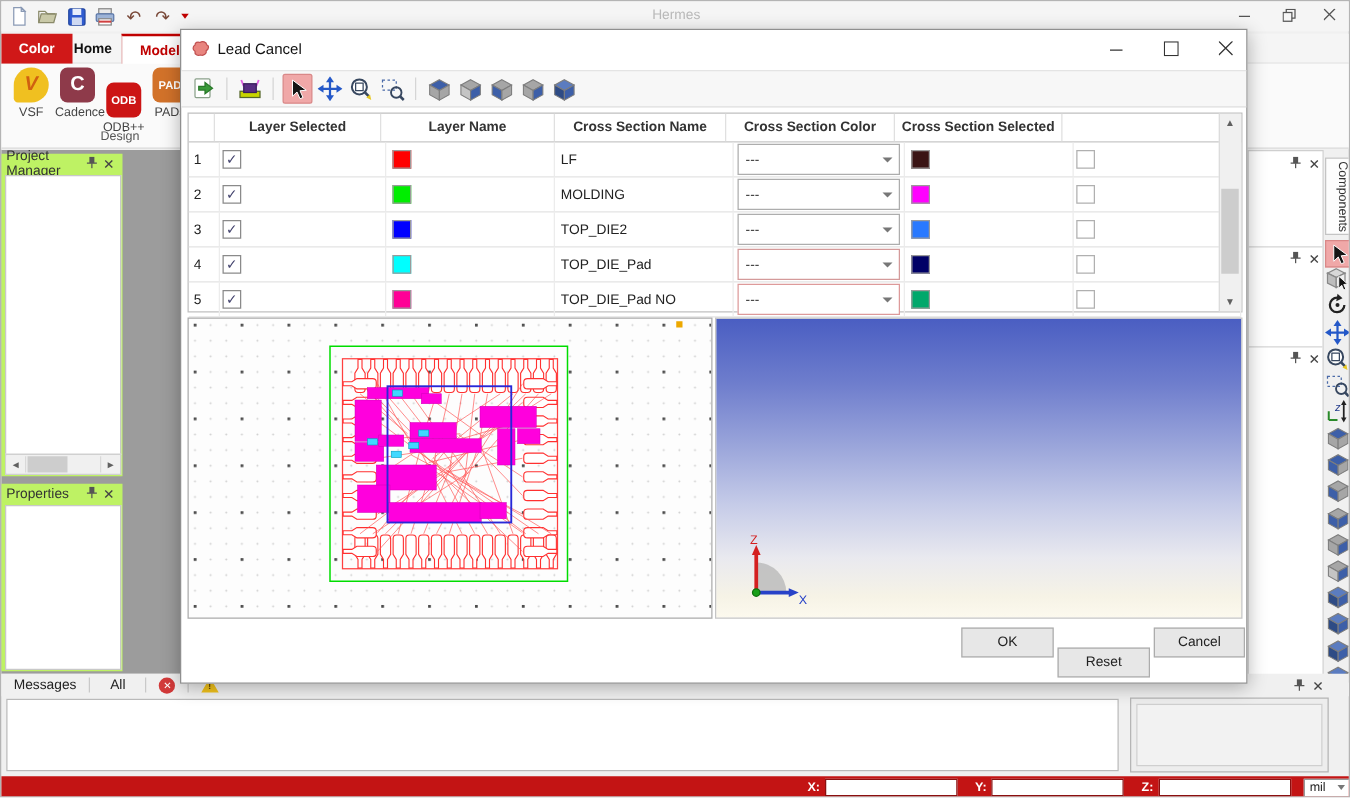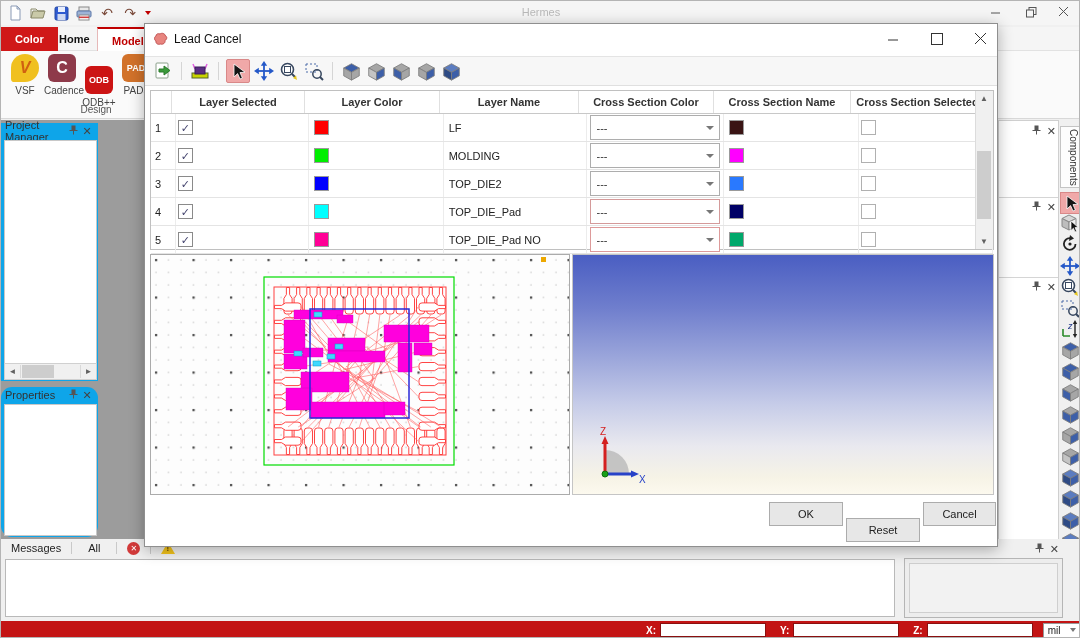--- a/index.html
+++ b/index.html
@@ -18,21 +18,21 @@
   .rtab.file{left:0;background:#d01818;color:#fff;font-weight:bold;}
   .rtab.home{left:44px;color:#111;font-weight:bold;}
   .rtab.modeling{left:96px;color:#c00000;font-weight:bold;background:#fff;border:1px solid #e6b8b8;border-bottom:none;border-top:2px solid #c00000;}
   .ribbon-body{left:0;top:50px;width:1080px;height:68px;background:#fafafa;border-bottom:1px solid #d8d8d8;}
   .rbtn{position:absolute;top:3px;width:36px;text-align:center;}
   .rbtn .bigicon{width:28px;height:28px;margin:0 auto;border-radius:6px;display:flex;align-items:center;justify-content:center;color:#fff;font-weight:bold;font-size:9px;}
   .rbtn .lbl{margin-top:3px;font-size:10px;color:#444;}
   .group-label{position:absolute;top:53px;left:62px;width:66px;text-align:center;color:#555;font-size:10px;}
   
   .workspace{left:0;top:119px;width:1080px;height:419px;background:#9c9c9c;}
-  .lpanel{background:#0ea5e9;}
+  .lpanel{background:#bef264;}
   .phead{height:16px;display:flex;align-items:center;padding:0 4px;color:#333;}
   .phead .t{flex:1;font-size:11px;}
   .phead .pin,.phead .clz{width:14px;text-align:center;color:#444;cursor:default;}
   .pwhite{background:#fff;border:1px solid #c8c8c8;}
   .hscroll{height:15px;background:#f0f0f0;border:1px solid #d0d0d0;display:flex;align-items:center;}
   .hscroll .ar{width:15px;height:13px;display:flex;align-items:center;justify-content:center;color:#606060;font-size:8px;background:#f0f0f0;}
   .hscroll .track{flex:1;position:relative;height:13px;border-left:1px solid #d9d9d9;border-right:1px solid #d9d9d9;}
   .hscroll .thumb{position:absolute;left:1px;top:0;width:55%;height:13px;background:#cdcdcd;}
   
   .msgstrip{left:0;top:538px;width:1080px;height:18px;background:#f0f0f0;display:flex;align-items:center;gap:0;}
@@ -194,21 +194,21 @@
     <div class="pwhite" style="position:absolute;left:3px;top:17px;width:91px;height:222px;"></div>
     <div class="hscroll" style="position:absolute;left:3px;top:240px;width:91px;">
       <span class="ar">◄</span>
       <span class="track">
           <span class="thumb"></span>
         </span>
       <span class="ar">►</span>
     </div>
   </div>
 
-  <div class="abs lpanel" style="left:0;top:386px;width:97px;height:150px;border-radius:11px;">
+  <div class="abs lpanel" style="left:0;top:386px;width:97px;height:150px;">
     <div class="phead">
       <span class="t">Properties</span>
       <span class="pin"><svg width="9" height="10">
             <rect x="2.5" y="0.5" width="4" height="5" fill="#555"></rect>
             <line x1="4.5" y1="5.5" x2="4.5" y2="9.5" stroke="#555"></line>
             <line x1="0.5" y1="5.5" x2="8.5" y2="5.5" stroke="#555"></line>
           </svg></span>
       <span class="clz">✕</span>
     </div>
     <div class="pwhite" style="position:absolute;left:3px;top:17px;width:91px;height:130px;"></div>
@@ -520,24 +520,23 @@
             <polygon points="2,7 11,12 11,21 2,16" fill="#2e4b85" stroke="#7d7d7d"></polygon>
             <polygon points="11,12 20,7 20,16 11,21" fill="#3d5fa8" stroke="#7d7d7d"></polygon>
           </svg>
         </div>
       </div>
 
     <div class="abs ltable">
       <div id="tblHead" class="thead">
           <div class="hc" style="width: 20px;"></div>
           <div class="hc" style="width: 132px;">Layer Selected</div>
-          <div class="hc" style="width: 134px;">Layer Color</div>
           <div class="hc" style="width: 138px;">Layer Name</div>
+          <div class="hc" style="width: 136px;">Cross Section Name</div>
           <div class="hc" style="width: 134px;">Cross Section Color</div>
-          <div class="hc" style="width: 136px;">Cross Section Name</div>
           <div class="hc" style="width: 133px;">Cross Section Selected</div>
         </div>
       <div id="tblBody">
           <div class="trow">
             <div class="tc" style="width: 20px; padding-left: 4px;">1</div>
             <div class="tc" style="width: 132px;">
               <span class="cb" style="margin-left: 2px;">✓</span>
             </div>
             <div class="tc" style="width: 134px;">
               <span class="swatch" style="background: rgb(255, 0, 0);"></span>

